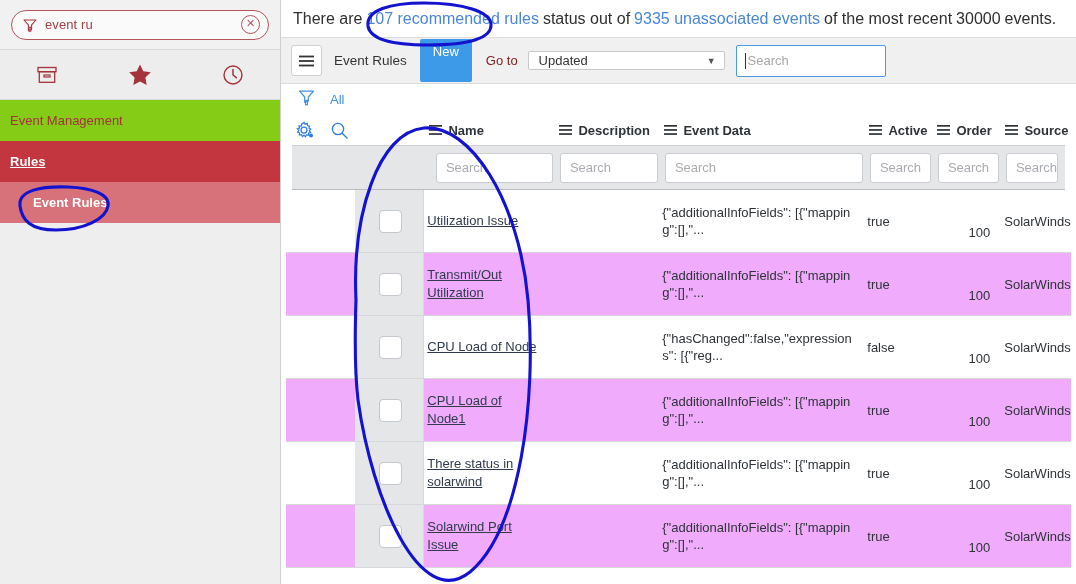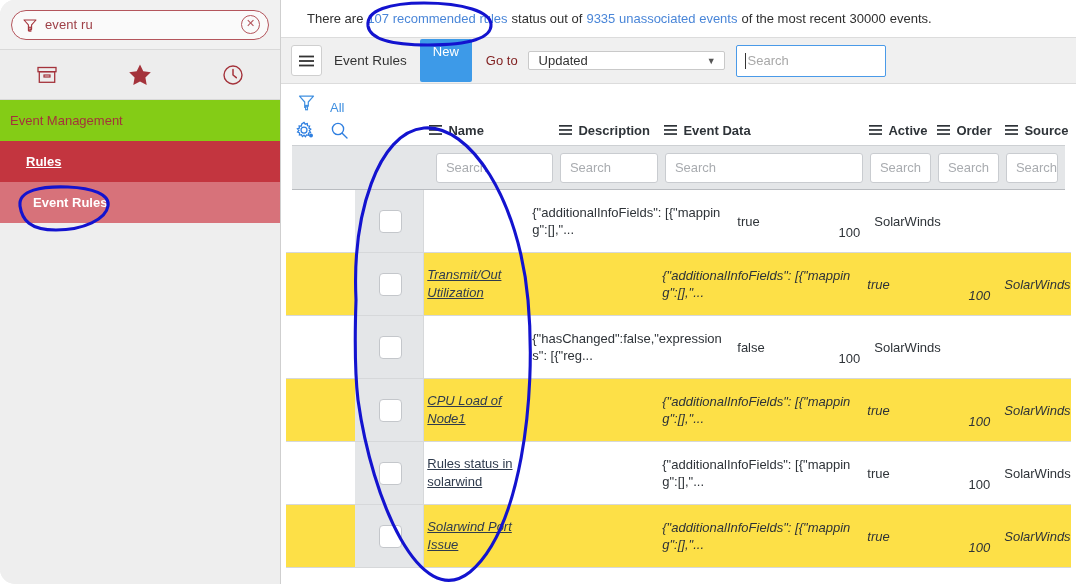--- a/index.html
+++ b/index.html
@@ -16,21 +16,20 @@
     color: #333;
     overflow: hidden;
     position: relative;
   }
   #app {
     position: relative;
     width: 1076px;
     height: 584px;
     display: flex;
     overflow: hidden;
-    border-radius: 15px;
   }
 
   
   #sidebar {
     width: 281px;
     height: 584px;
     background: #eeeeee;
     border-right: 1px solid #cfcfcf;
     box-sizing: border-box;
     flex: 0 0 281px;
@@ -104,40 +103,40 @@
   .nav-item {
     height: 41px;
     display: flex;
     align-items: center;
     color: #ffffff;
     font-size: 13px;
     font-weight: bold;
     box-sizing: border-box;
     cursor: pointer;
   }
-  .nav-item.level1 { background: #c3353f; padding-left: 26px; text-decoration: underline; }
+  .nav-item.level1 { background: #c3353f; padding-left: 10px; text-decoration: underline; }
   .nav-item.level2 { background: #d7727a; padding-left: 33px; font-weight: bold; }
   .sidebar-rest { background: #eeeeee; height: 100%; }
 
   
   #main {
     flex: 1;
     height: 584px;
     background: #ffffff;
     display: flex;
     flex-direction: column;
     min-width: 0;
     position: relative;
   }
   .banner {
     height: 37px;
     display: flex;
     align-items: center;
-    padding-left: 26px;
-    font-size: 13px;
+    padding-left: 12px;
+    font-size: 16px;
     color: #2f2f2f;
     background: #ffffff;
     box-sizing: border-box;
     white-space: nowrap;
   }
   .banner .lnk { color: #4a86d8; }
   .banner .sp { display: inline-block; width: 4px; }
 
   .toolbar {
     height: 47px;
@@ -205,21 +204,21 @@
   }
   .tb-search .caret-line {
     width: 1px; height: 16px; background: #333; margin-right: 2px;
   }
   .tb-search .ph { color: #a8a8a8; font-size: 13px; }
 
   
   .allrow {
     height: 31px;
     display: flex;
-    align-items: flex-end;
+    align-items: center;
     padding-left: 17px;
     background: #ffffff;
     box-sizing: border-box;
   }
   .allrow .all-label { color: #3f8fe0; font-size: 13px; margin-left: 15px; }
 
   
   .grid { flex: 1; display: flex; flex-direction: column; min-height: 0; align-items: center; }
   .ghead {
     height: 30px;
@@ -277,21 +276,21 @@
   }
   .scell.first { padding-left: 6px; }
 
   .row {
     display: flex;
     align-items: stretch;
     border-bottom: 1px solid #d6d8da;
     min-height: 63px;
     box-sizing: border-box;
   }
-  .row.alt { background: #fde047; font-style: italic; }
+  .row.alt { background: #f0abfc; }
   .row .cell {
     display: flex;
     align-items: center;
     font-size: 13px;
     color: #2e3338;
     box-sizing: border-box;
     padding-left: 3px;
   }
   .row .c-chk { background: #e4e6e8; border-right: 1px solid #d6d8da; }
   .cbox {
@@ -536,20 +535,23 @@
       </div>
 
       <div class="gbody">
 
         <div class="row">
           <div class="cell c-gear"></div>
           <div class="cell c-mag"></div>
           <div class="cell c-chk">
               <span class="cbox"></span>
             </div>
+          <div class="cell c-name rname">
+              <a>Utilization Issue</a>
+            </div>
           <div class="cell c-desc"></div>
           <div class="cell c-data rdata">{"additionalInfoFields": [{"mapping":[],"...</div>
           <div class="cell c-active">true</div>
           <div class="cell c-order">100</div>
           <div class="cell c-source">SolarWinds</div>
         </div>
 
         <div class="row alt">
           <div class="cell c-gear"></div>
           <div class="cell c-mag"></div>
@@ -565,20 +567,23 @@
           <div class="cell c-order">100</div>
           <div class="cell c-source">SolarWinds</div>
         </div>
 
         <div class="row">
           <div class="cell c-gear"></div>
           <div class="cell c-mag"></div>
           <div class="cell c-chk">
               <span class="cbox"></span>
             </div>
+          <div class="cell c-name rname">
+              <a>CPU Load of Node</a>
+            </div>
           <div class="cell c-desc"></div>
           <div class="cell c-data rdata">{"hasChanged":false,"expressions": [{"reg...</div>
           <div class="cell c-active">false</div>
           <div class="cell c-order">100</div>
           <div class="cell c-source">SolarWinds</div>
         </div>
 
         <div class="row alt">
           <div class="cell c-gear"></div>
           <div class="cell c-mag"></div>
@@ -595,21 +600,21 @@
           <div class="cell c-source">SolarWinds</div>
         </div>
 
         <div class="row">
           <div class="cell c-gear"></div>
           <div class="cell c-mag"></div>
           <div class="cell c-chk">
               <span class="cbox"></span>
             </div>
           <div class="cell c-name rname">
-              <a>Rules status in solarwind</a>
+              <a>There status in solarwind</a>
             </div>
           <div class="cell c-desc"></div>
           <div class="cell c-data rdata">{"additionalInfoFields": [{"mapping":[],"...</div>
           <div class="cell c-active">true</div>
           <div class="cell c-order">100</div>
           <div class="cell c-source">SolarWinds</div>
         </div>
 
         <div class="row alt">
           <div class="cell c-gear"></div>

